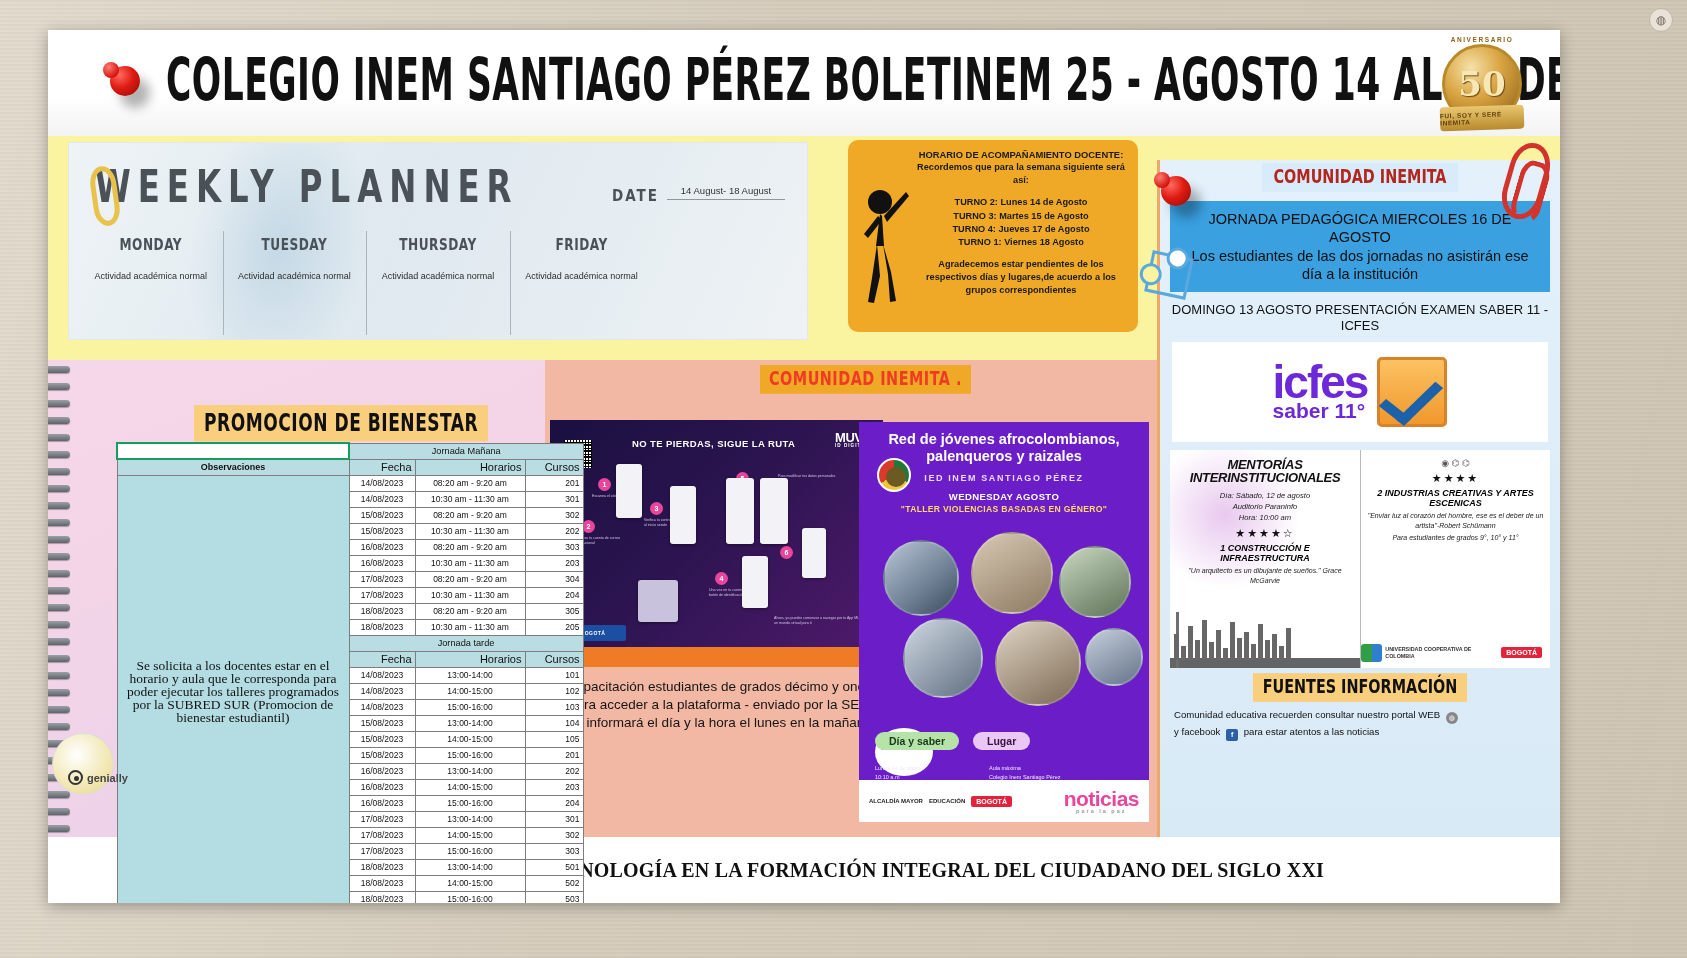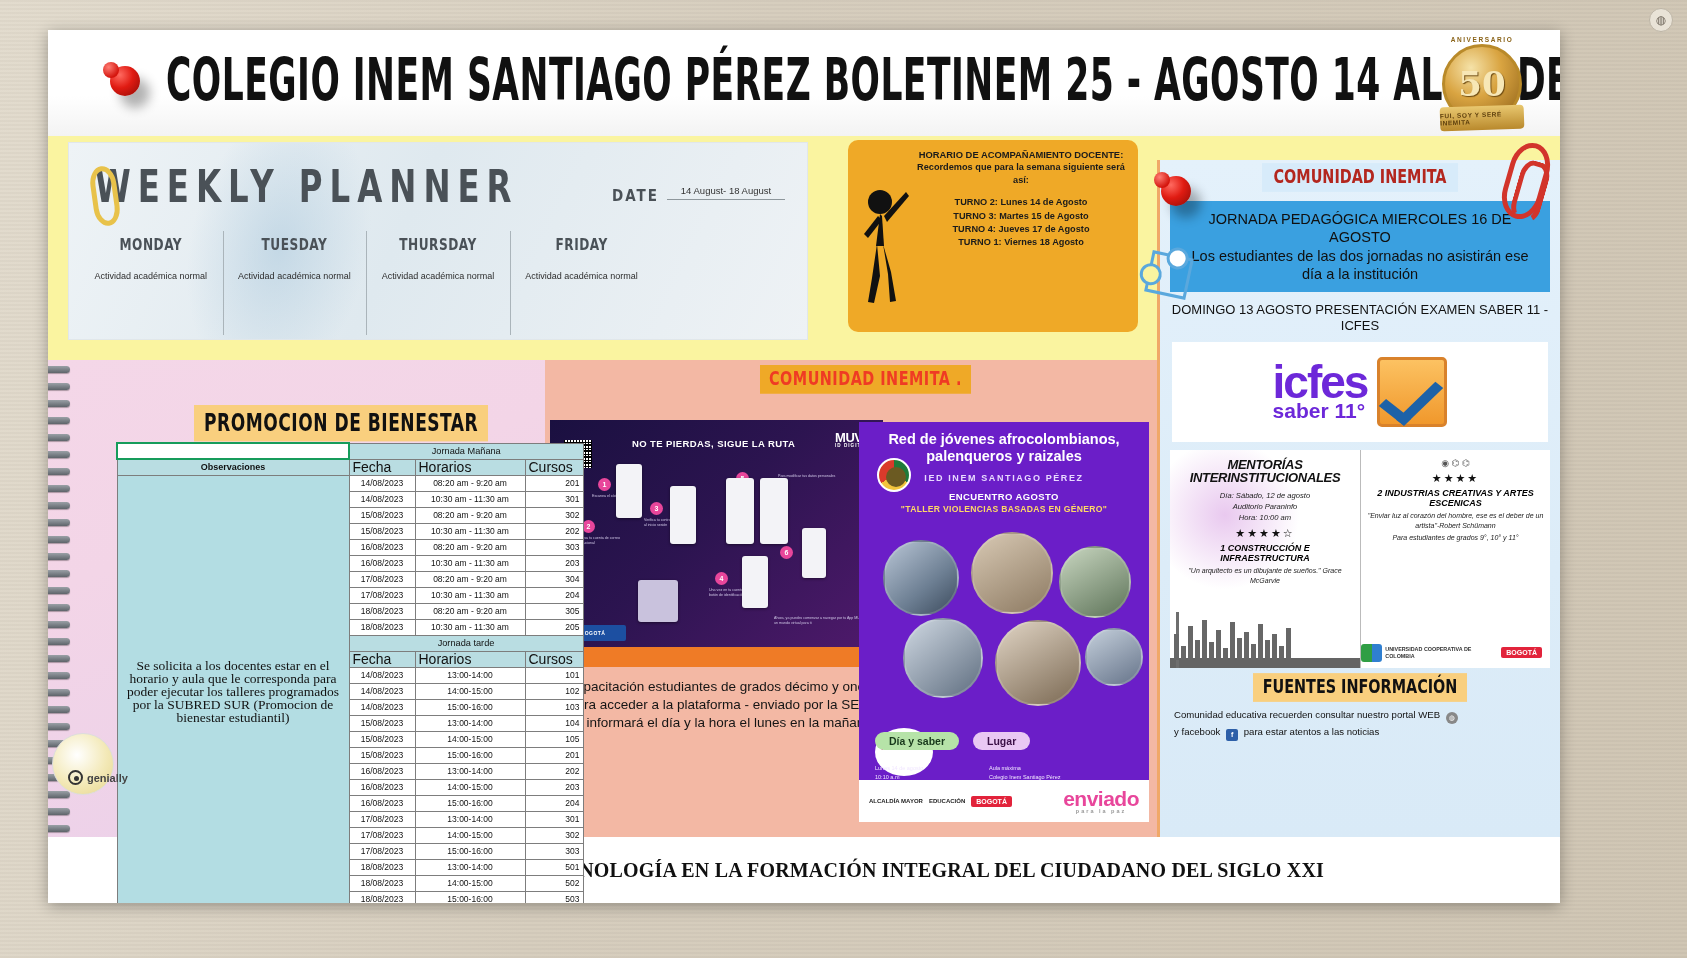--- a/index.html
+++ b/index.html
@@ -191,21 +191,21 @@
     border:1px solid #7d7d7d; padding:1px 3px; background:#ffffff; font-weight:400;
     height:16px; line-height:13px;
   }
   .obs-head{ background:#b9dde2 !important; font-weight:700 !important; text-align:center; font-size:9px;}
   .obs-cell{
     background:#b3dde3 !important; vertical-align:middle; text-align:center;
     font-family:"Liberation Serif",serif; font-size:13.5px; line-height:1.42; padding:4px 6px;
   }
   .blank-cell{ background:#ffffff !important; border:2px solid #169c5b !important;}
   .jor-head{ background:#b9dde2 !important; text-align:center; font-size:9.2px; }
-  .col-head{ background:#b9dde2 !important; text-align:left; font-size:14px; }
+  .col-head{ background:#b9dde2 !important; text-align:right; font-size:11px; }
   .c-date{ text-align:center; }
   .c-hour{ text-align:center; }
   .c-curso{ text-align:right; padding-right:6px; }
 
   
   .genially{
     position:absolute; left:-2px; bottom:36px; width:112px; height:78px; z-index:20;
     display:flex; align-items:center; gap:5px; padding-left:8px;
   }
   .gen-circle{
@@ -499,20 +499,21 @@
         <path d="M25 58 L30 88 L32 116 L38 115 L33 86 Z" fill="#111"></path>
       </svg>
       <div class="ob-h">HORARIO DE ACOMPAÑAMIENTO DOCENTE:</div>
       <div>Recordemos que para la semana siguiente será así:</div>
       <div class="gap"></div>
       <div>TURNO 2: Lunes  14 de Agosto</div>
       <div>TURNO 3: Martes 15 de Agosto</div>
       <div>TURNO 4: Jueves 17 de Agosto</div>
       <div>TURNO 1: Viernes 18 Agosto</div>
       <div class="gap"></div>
+      <div>Agradecemos estar pendientes de los respectivos días y lugares,de acuerdo a los grupos correspondientes</div>
     </div>
 
     <div class="puzzle"></div>
   </div>
 
   <div class="pin" id="pin2"></div>
 
   <div class="leftcol">
     <div class="spiral" id="spiral">
         <i style="top: 6px;"></i>
@@ -753,21 +754,21 @@
       <div class="mv-orangebar"></div>
     </div>
 
     <div class="mid-caption" style="white-space:pre-line;">Capacitación estudiantes de grados décimo y once para acceder a la plataforma - enviado por la SED
 Se informará el día y la hora el lunes en la mañana</div>
 
     <div class="poster">
       <div class="p-crest"></div>
       <div class="p-t1">Red de jóvenes afrocolombianos, palenqueros y raizales</div>
       <div class="p-t2">IED INEM SANTIAGO PÉREZ</div>
-      <div class="p-t3">ENCUENTRO AGOSTO</div>
+      <div class="p-t3">WEDNESDAY AGOSTO</div>
       <div class="p-t4">"TALLER VIOLENCIAS BASADAS EN GÉNERO"</div>
 
       <div class="photos">
         <div class="ph ph1"></div>
         <div class="ph ph2"></div>
         <div class="ph ph3"></div>
         <div class="ph ph4"></div>
         <div class="ph ph5"></div>
         <div class="ph ph6"></div>
         <div class="incitar-sm"></div>
@@ -786,21 +787,21 @@
         <div>Colegio Inem Santiago Pérez</div>
       </div>
 
       <div class="poster-footer">
         <div class="gov-logos">
           <span>ALCALDÍA MAYOR</span>
           <span>EDUCACIÓN</span>
           <span class="gov-chip">BOGOTÁ</span>
         </div>
         <div class="incitar-big">
-          <span>enviado</span>
+          <span>noticias</span>
           <small>para la paz</small>
         </div>
       </div>
     </div>
   </div>
 
   <div class="rightcol">
     <div class="r-tag">COMUNIDAD INEMITA</div>
 
     <div class="bluebox" style="white-space:pre-line;">JORNADA PEDAGÓGICA MIERCOLES 16 DE AGOSTO

